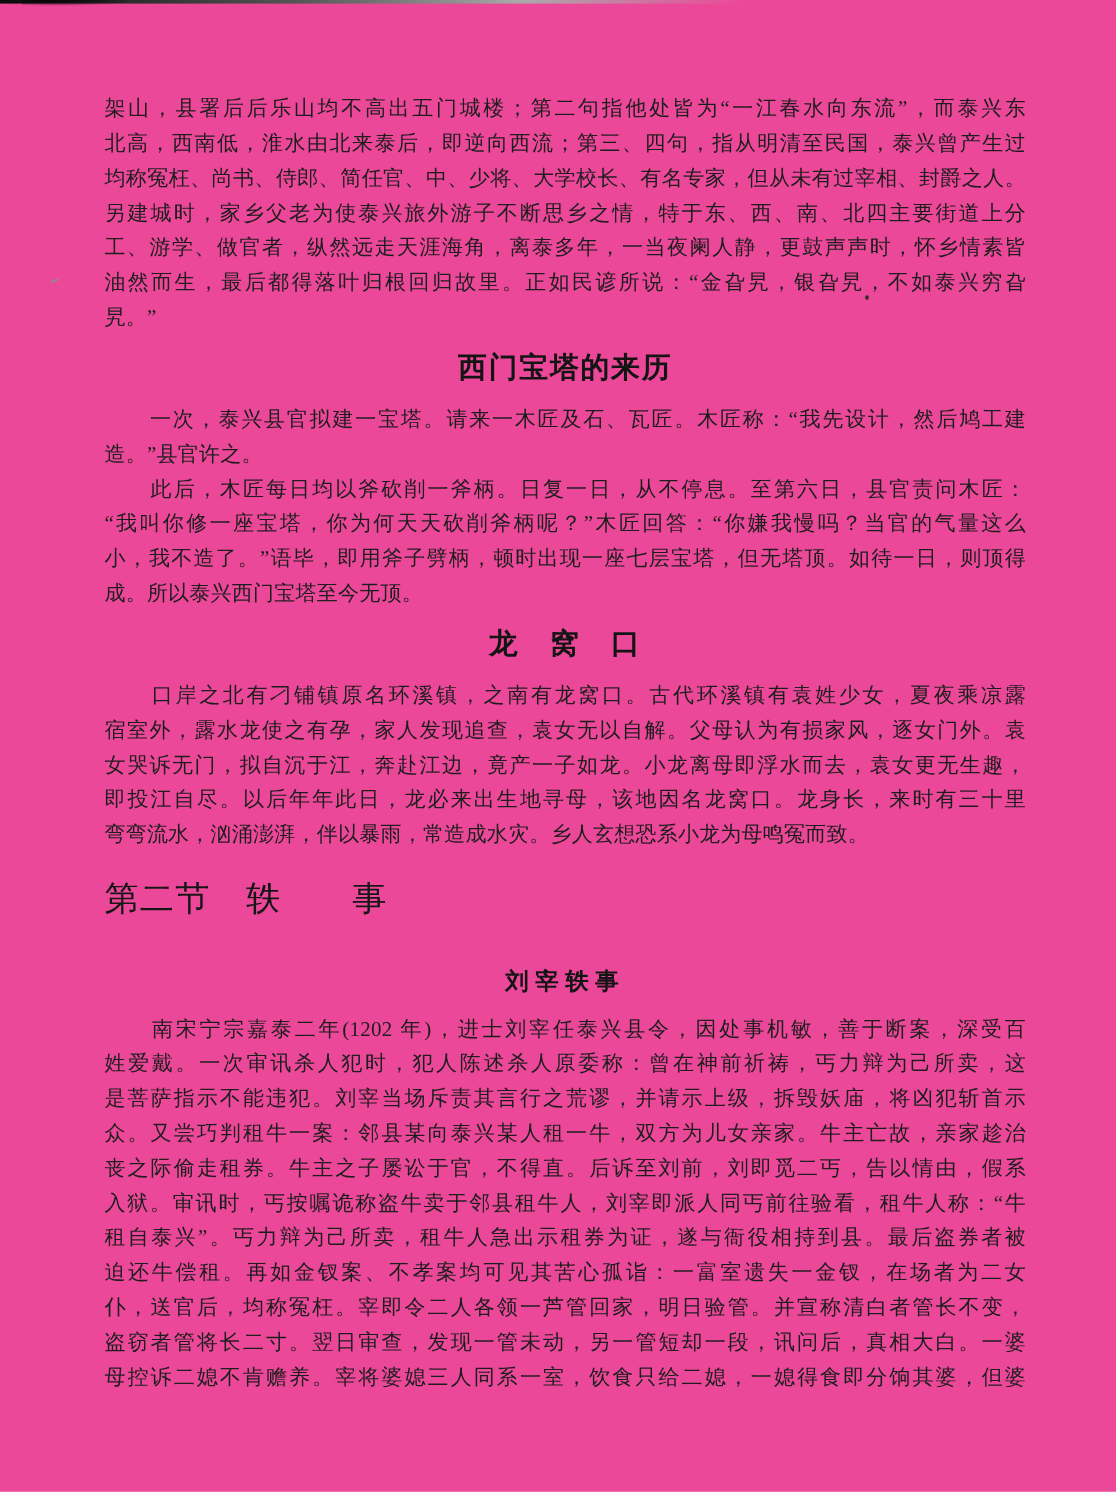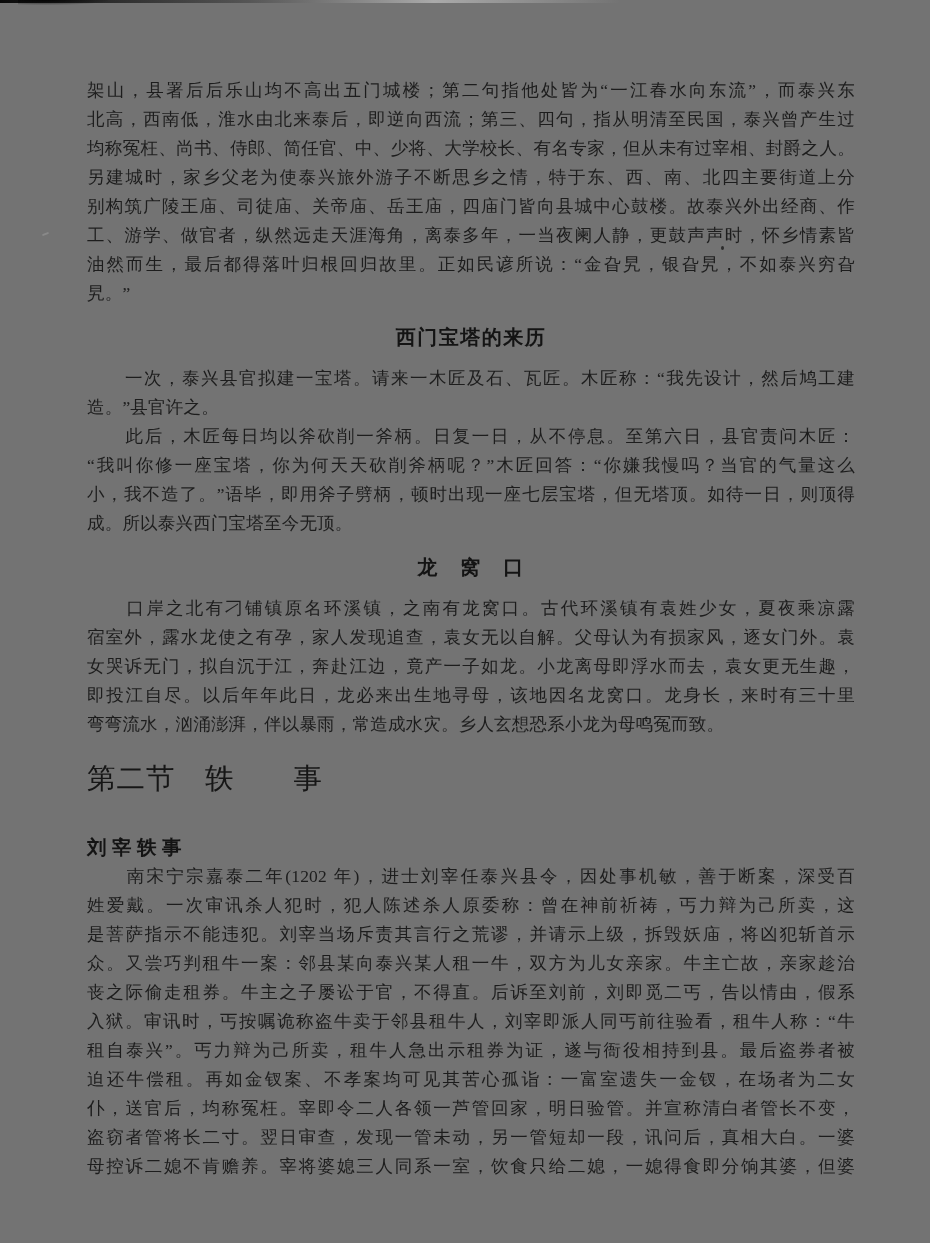--- a/index.html
+++ b/index.html
@@ -6,21 +6,21 @@
   body {
     width: 930px; height: 1243px;
     background: #ffffff;
     font-family: "Liberation Serif", "DejaVu Serif", serif;
     color: #1d1d1d;
     overflow: hidden;
   }
   .page {
     position: relative;
     width: 930px; height: 1243px;
-    background: #737373;
+    background: #ec4899;
     overflow: hidden;
   }
   
   .scan-edge {
     position: absolute; top: 0; left: 0;
     width: 620px; height: 3px;
     background: linear-gradient(to right, #0a0a0a 0%, #222 12%, #555 40%, #aaa 70%, rgba(255,255,255,0) 100%);
   }
   .scan-edge-corner {
     position: absolute; top: 0; left: 18px;
@@ -42,23 +42,23 @@
   }
   .block { margin: 0; }
   .paragraph .line {
     font-size: 17.5px;
     line-height: 29px;
     text-align: justify;
     letter-spacing: 0.2px;
   }
   .paragraph .line.fill { text-align-last: justify; }
   .heading {
-    font-family: Liberation Serif, serif;
+    font-family: Liberation Mono, monospace;
     font-weight: 700;
-    font-size: 20px;
+    font-size: 24px;
     line-height: 29px;
     text-align: center;
     letter-spacing: 1.5px;
     color: #141414;
     margin: 15px 0 12px 0;
   }
   .section-title {
     font-family: "Liberation Serif", "DejaVu Serif", serif;
     font-weight: 500;
     font-size: 28.5px;
@@ -66,41 +66,41 @@
     text-align: left;
     letter-spacing: 1px;
     color: #161616;
     margin-top: 20px;
   }
   .subheading {
     font-family: Liberation Serif, serif;
     font-weight: 700;
     font-size: 19.5px;
     line-height: 29px;
+    text-align: center;
     letter-spacing: 5.5px;
     color: #141414;
     margin-top: 34px;
   }
-  .subheading + .paragraph { }
+  .subheading + .paragraph { margin-top: 10px; }
 </style>
 </head>
 <body>
 
 <div class="page">
   <div class="scan-edge"></div>
   <div class="scan-edge-corner"></div>
   <div class="speck-margin"></div>
   <div class="speck-emphasis"></div>
   <main class="content">
       <div class="block paragraph">
         <div class="line fill">架山，县署后后乐山均不高出五门城楼；第二句指他处皆为“一江春水向东流”，而泰兴东</div>
         <div class="line fill">北高，西南低，淮水由北来泰后，即逆向西流；第三、四句，指从明清至民国，泰兴曾产生过</div>
         <div class="line fill">均称冤枉、尚书、侍郎、简任官、中、少将、大学校长、有名专家，但从未有过宰相、封爵之人。</div>
         <div class="line fill">另建城时，家乡父老为使泰兴旅外游子不断思乡之情，特于东、西、南、北四主要街道上分</div>
-        <div class="line fill">别构筑广陵王庙、司徒庙、关帝庙、岳王庙，四庙门皆向县城中心鼓楼。故泰兴外出经商、作</div>
         <div class="line fill">工、游学、做官者，纵然远走天涯海角，离泰多年，一当夜阑人静，更鼓声声时，怀乡情素皆</div>
         <div class="line fill">油然而生，最后都得落叶归根回归故里。正如民谚所说：“金旮旯，银旮旯，不如泰兴穷旮</div>
         <div class="line">旯。”</div>
       </div>
       <div class="block heading">西门宝塔的来历</div>
       <div class="block paragraph">
         <div class="line fill">　　一次，泰兴县官拟建一宝塔。请来一木匠及石、瓦匠。木匠称：“我先设计，然后鸠工建</div>
         <div class="line">造。”县官许之。</div>
       </div>
       <div class="block paragraph">

